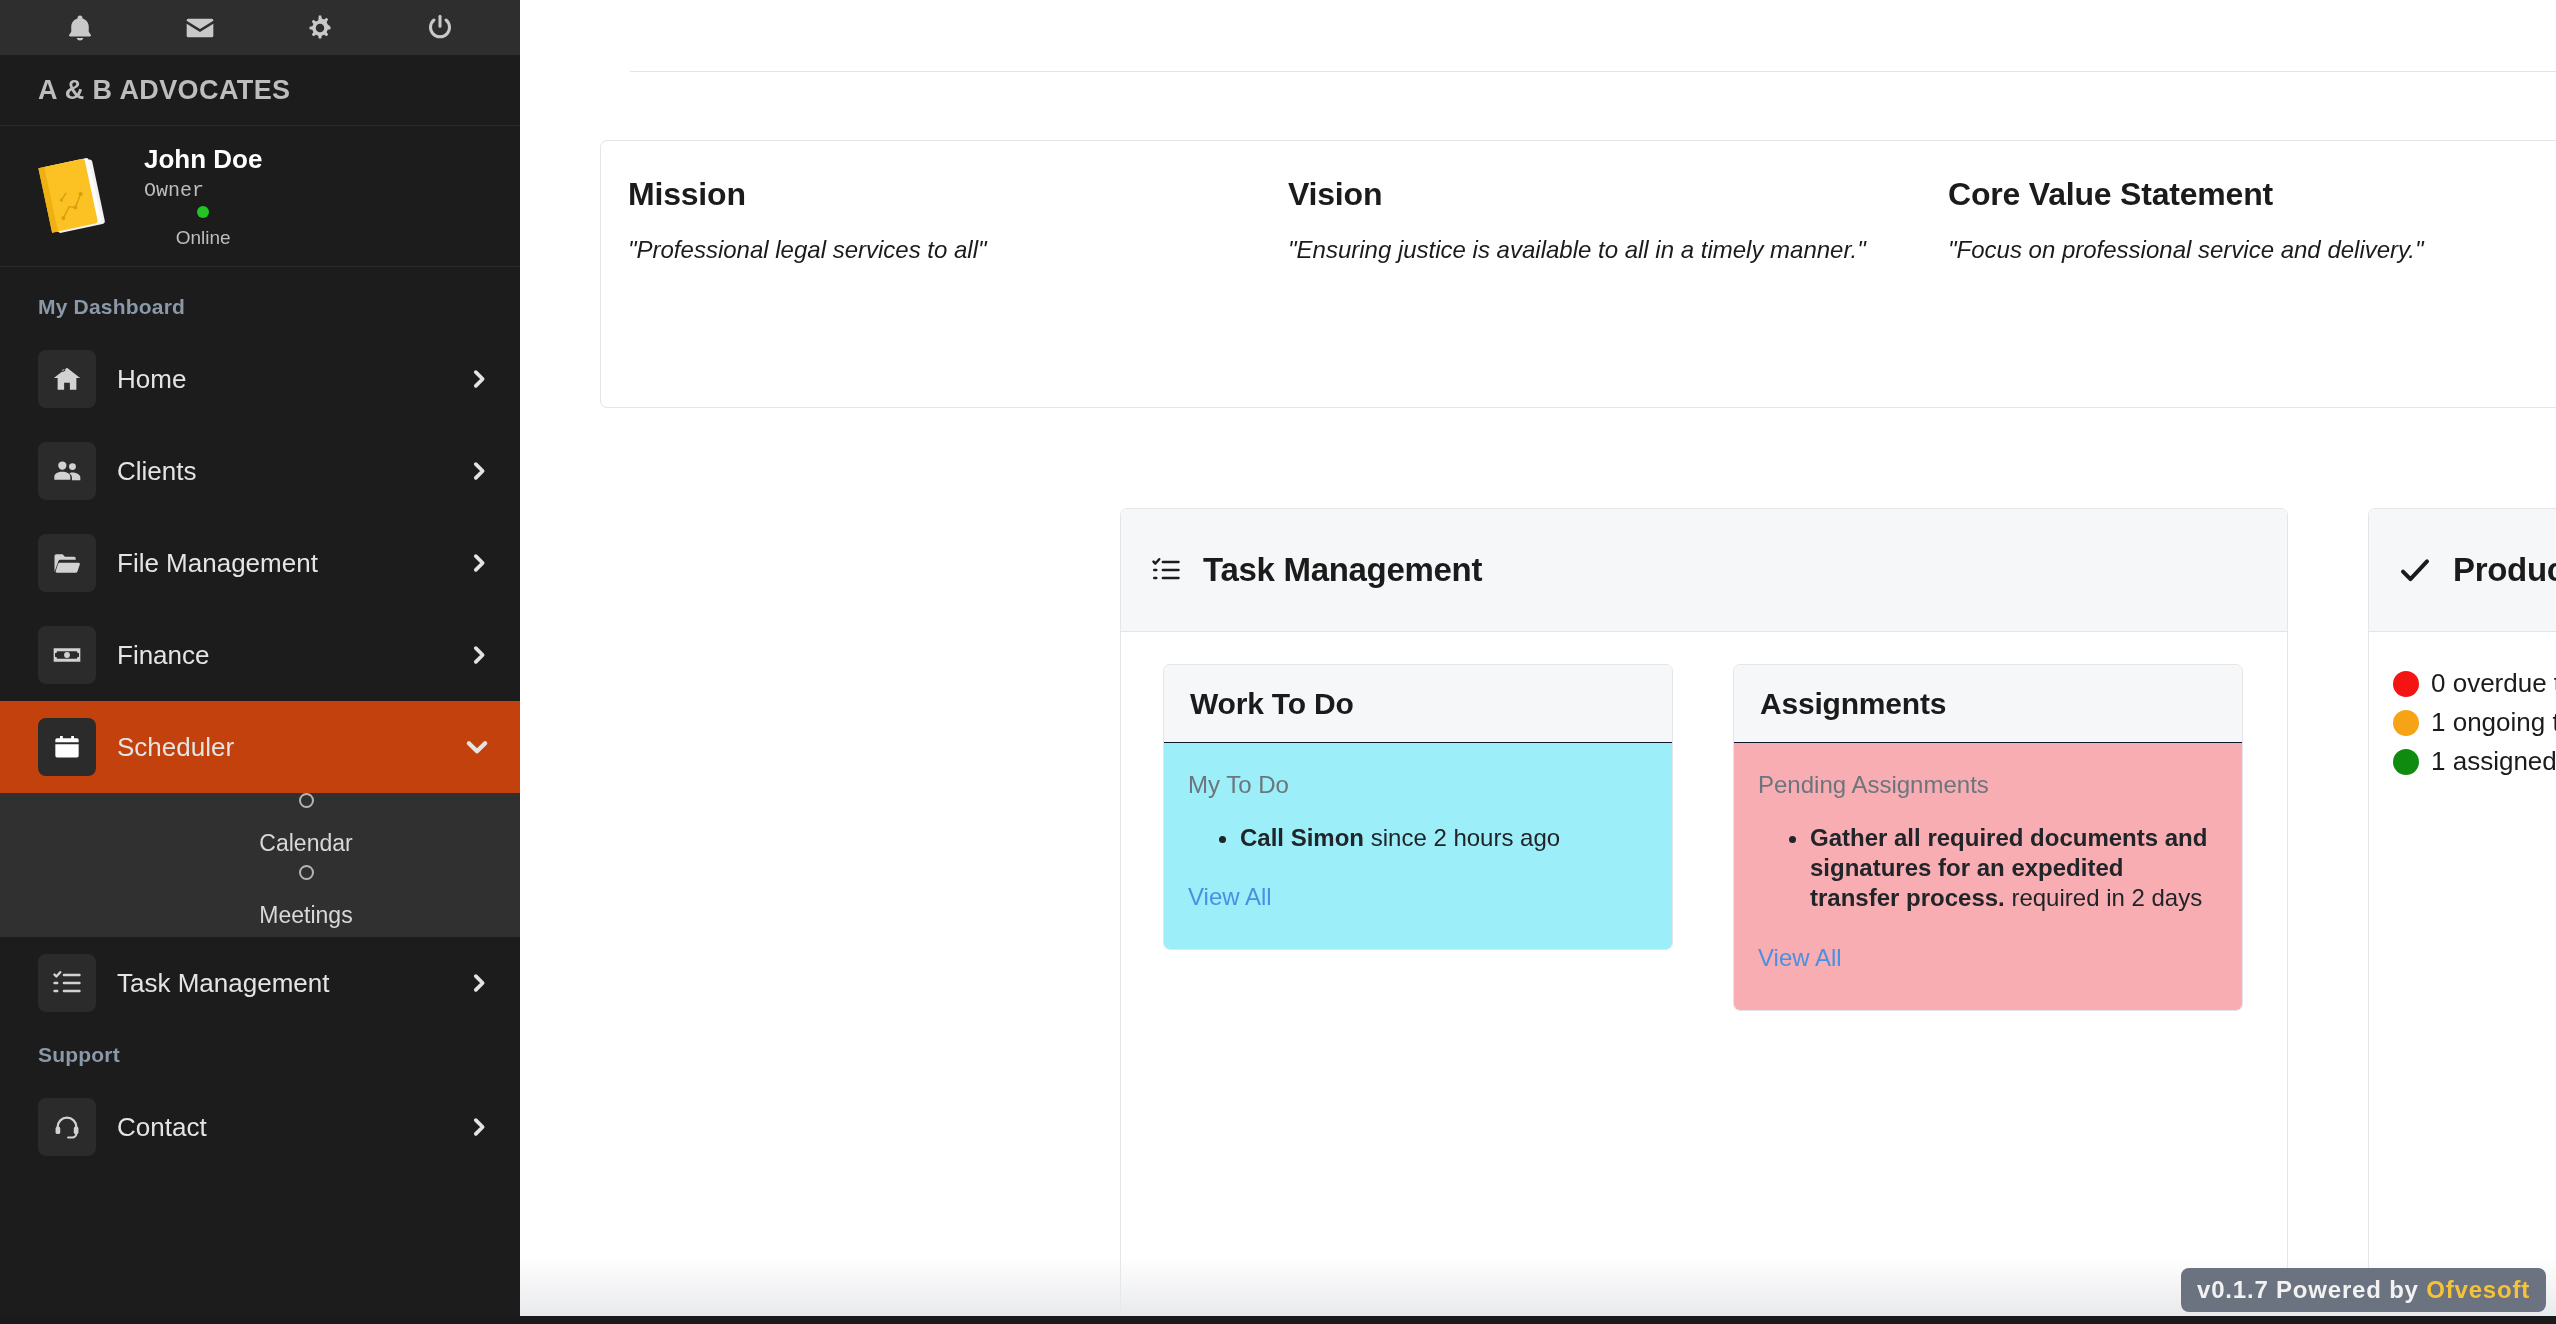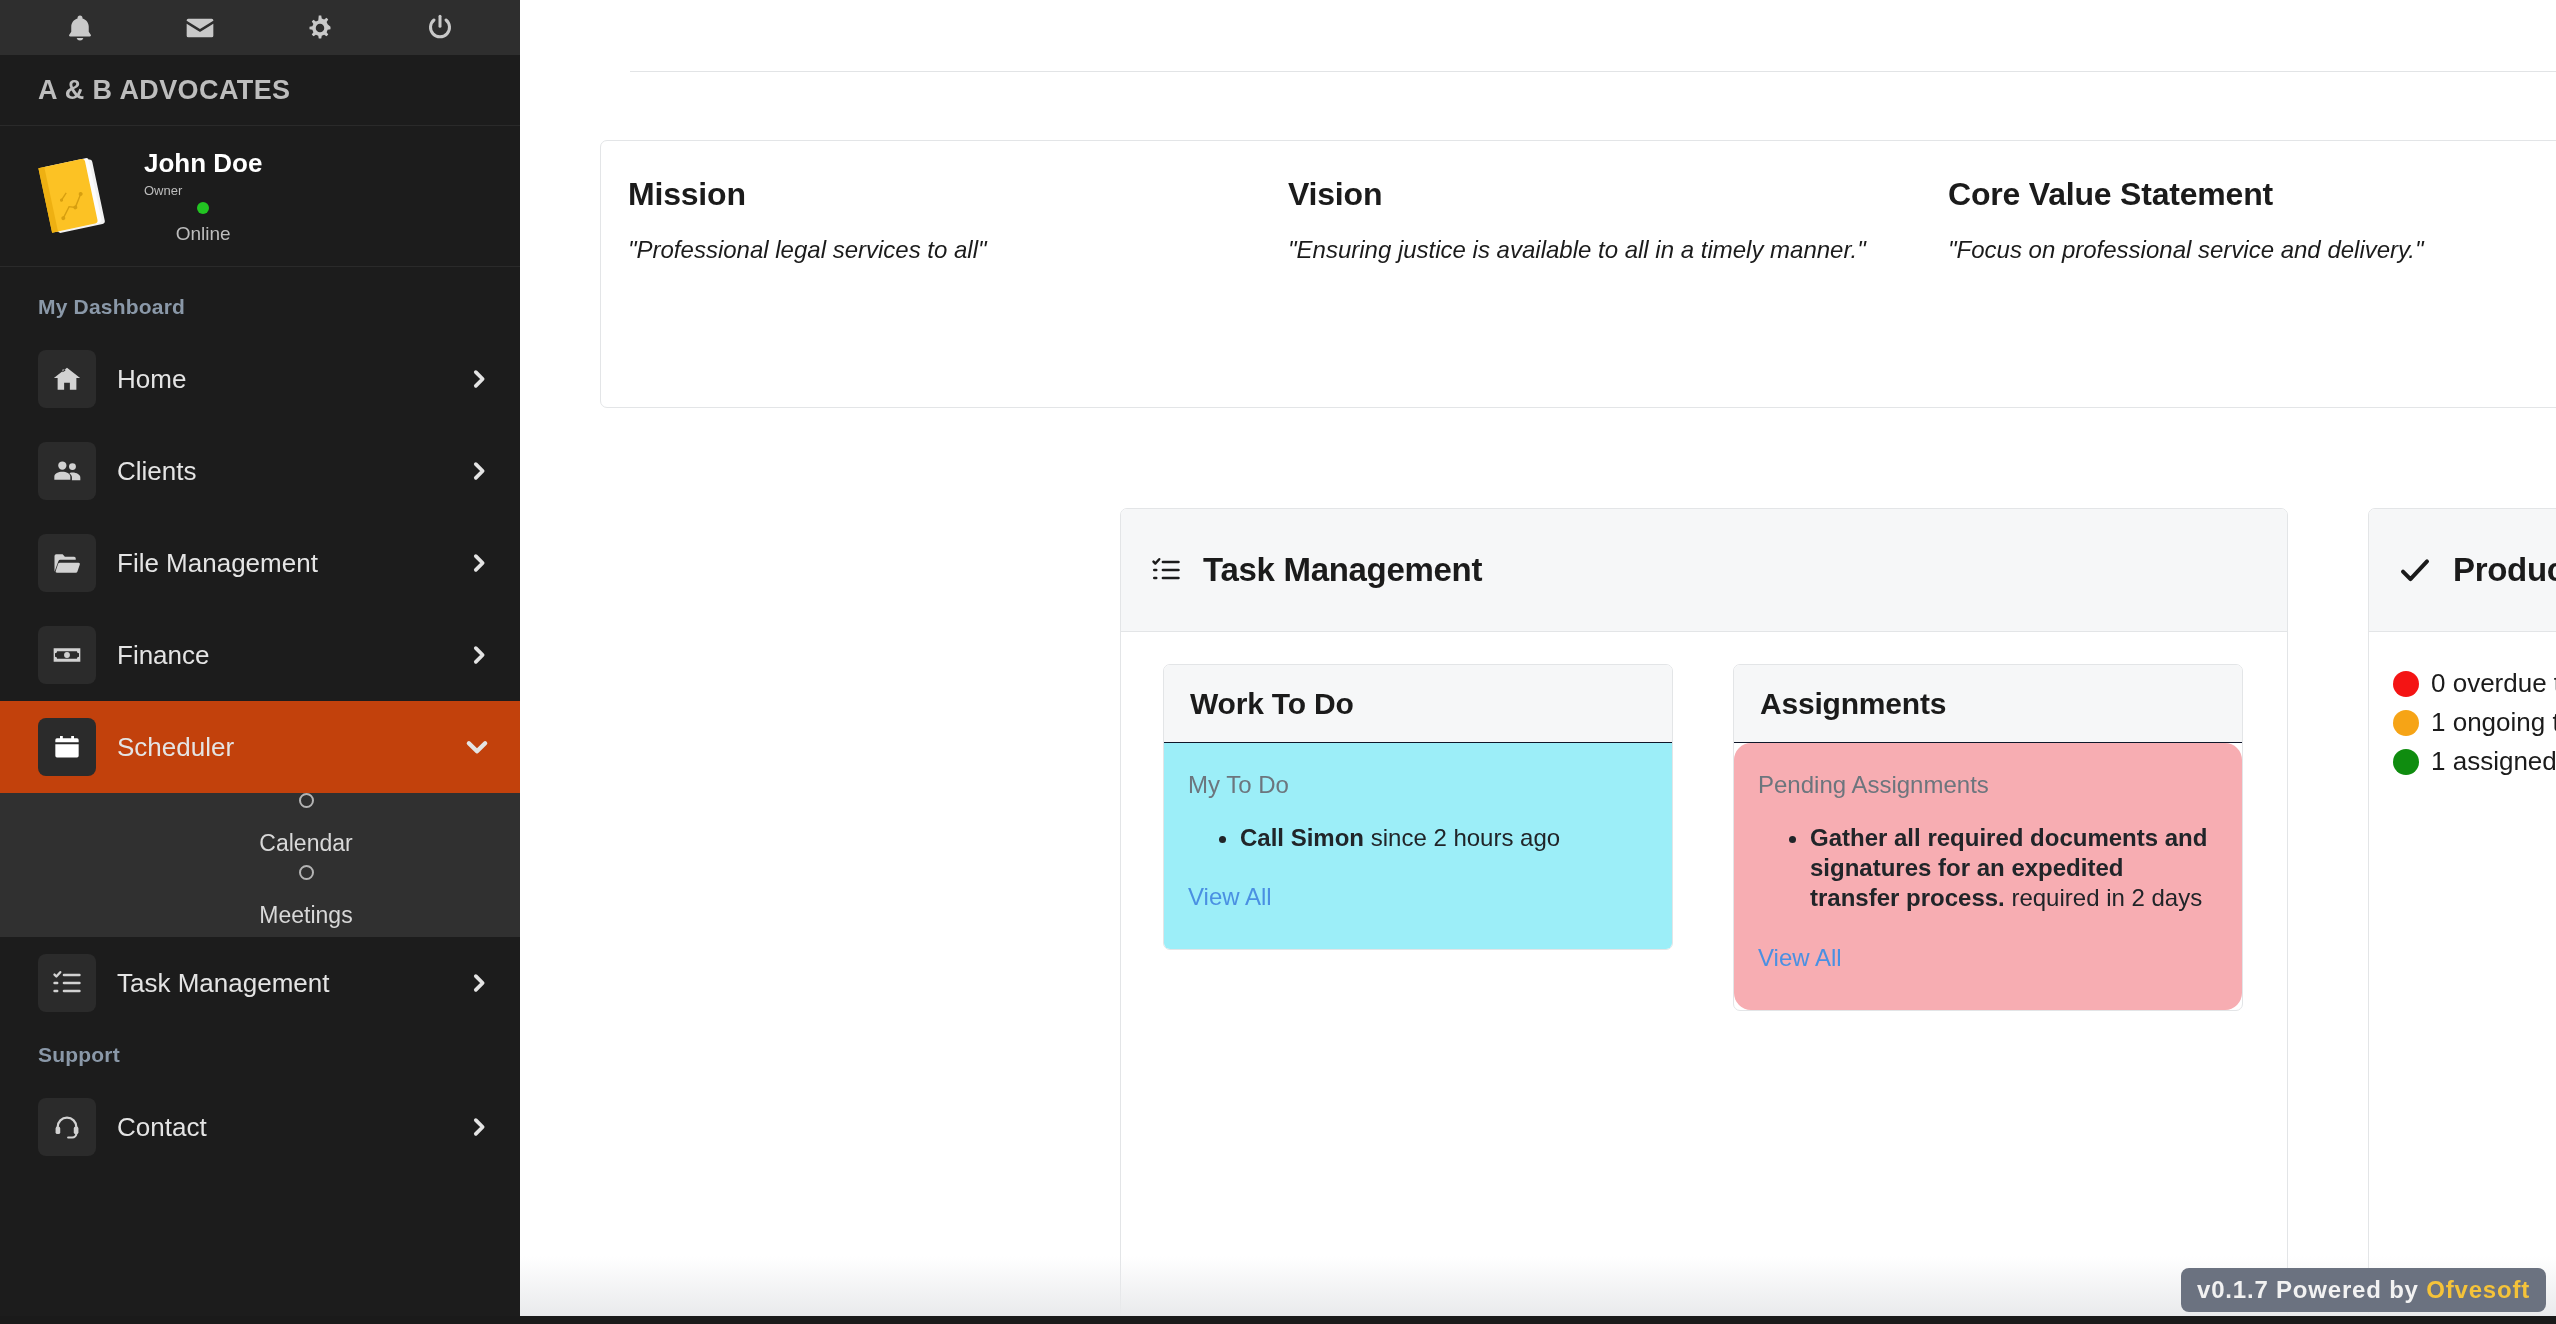--- a/index.html
+++ b/index.html
@@ -52,21 +52,21 @@
     border-bottom: 1px solid #2a2a2a;
     background: #1c1c1c;
   }
   .avatar {
     width: 92px; height: 92px; flex: 0 0 92px;
     display: flex; align-items: center; justify-content: center;
     margin-right: 22px;
   }
   .profile-info { display: flex; flex-direction: column; gap: 4px; }
   .profile-name { font-size: 26px; font-weight: bold; color: #ffffff; }
-  .profile-role { font-size: 13px; color: #bdbdbd; }
+  .profile-role { font-size: 20px; color: #bdbdbd; font-family: Liberation Mono, monospace; }
   .profile-status { font-size: 19px; color: #bdbdbd; display: flex; align-items: center; gap: 9px; flex-direction: column; }
   .dot-online { width: 12px; height: 12px; border-radius: 50%; background: #22c522; display: inline-block; }
 
   .navscroll { flex: 1 1 auto; overflow: hidden; padding-top: 14px; }
   .nav-section {
     font-size: 21px; font-weight: bold;
     color: #8a98a8;
     padding: 14px 0 14px 38px;
     letter-spacing: 0.2px;
   }
@@ -459,21 +459,21 @@
               <li><strong>Call Simon</strong><span> since 2 hours ago</span></li>
             </ul>
             <span class="view-all">View All</span>
           </div>
         </div>
 
         <div class="subcard">
           <div class="subcard-head">
             <span class="subcard-title">Assignments</span>
           </div>
-          <div class="subcard-body pink" style="background: rgb(247, 173, 178); border-radius: 17px;">
+          <div class="subcard-body pink" style="background: rgb(247, 173, 178);">
             <div class="sub-kicker">Pending Assignments</div>
             <ul class="sub-list">
               <li><strong>Gather all required documents and signatures for an expedited transfer process.</strong><span> required in 2 days</span></li>
             </ul>
             <span class="view-all">View All</span>
           </div>
         </div>
 
       </div>
     </section>

